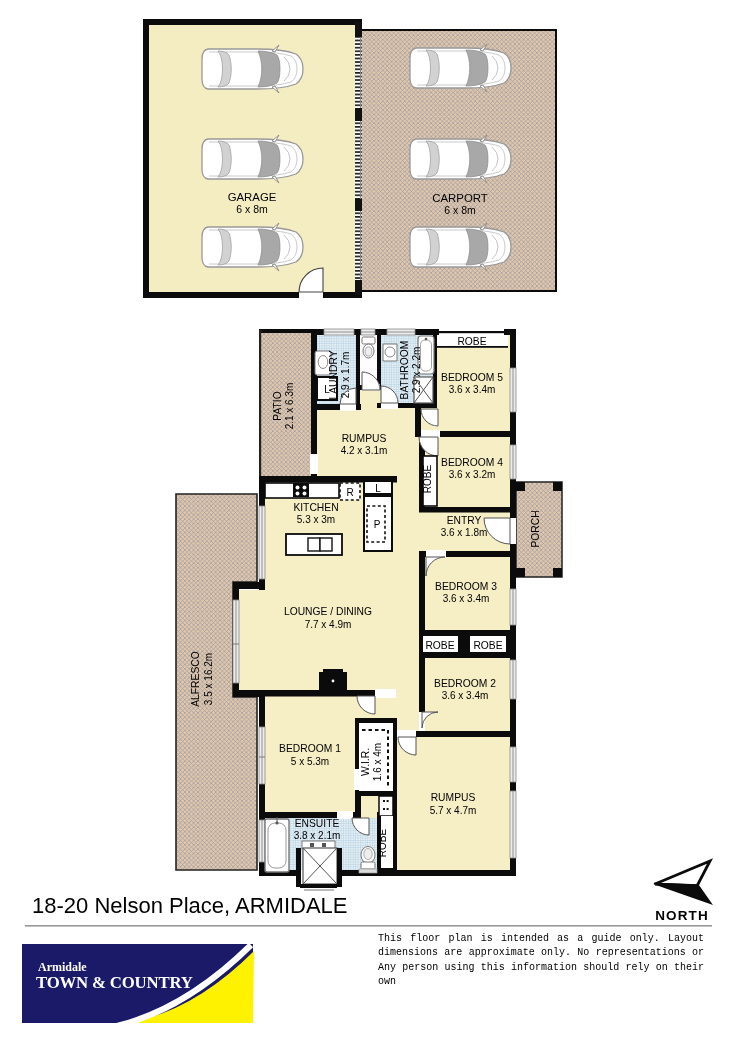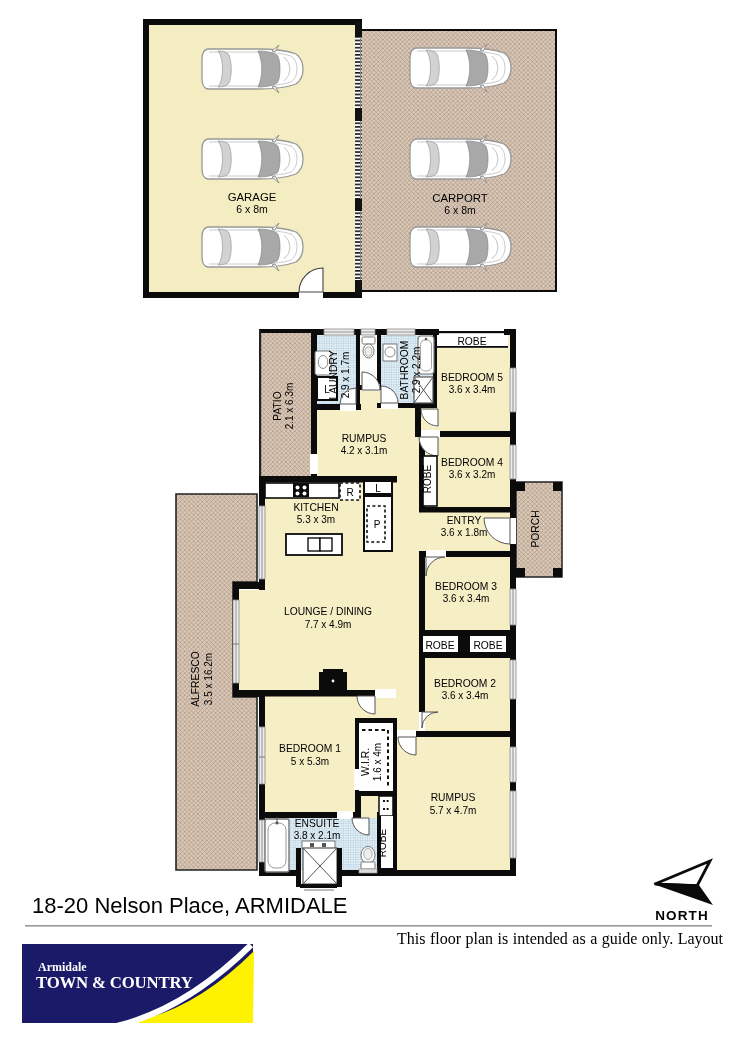--- a/index.html
+++ b/index.html
@@ -1,17 +1,17 @@
 <!DOCTYPE html>
 <html><head>
 <meta charset="utf-8">
 <style>
 html,body{margin:0;padding:0;background:#fff;}
 #page{position:relative;width:736px;height:1041px;background:#15803d;overflow:hidden;font-family:"Liberation Sans",sans-serif;}
-.disc{position:absolute;left:397px;top:932px;width:326px;font-family:Liberation Serif, serif;font-size:16px;line-height:14.45px;color:#000;}
+.disc{position:absolute;left:378px;top:932px;width:326px;font-family:Liberation Mono, monospace;font-size:10px;line-height:14.45px;color:#000;}
 .disc .j{text-align:justify;text-align-last:justify;}
 svg text{font-family:"Liberation Sans",sans-serif;}
 </style>
 </head>
 <body>
 <div id="page">
 <svg width="736" height="1041" viewBox="0 0 736 1041" xmlns="http://www.w3.org/2000/svg">
 <defs>
 <pattern id="hatch" width="4.4" height="4.4" patternUnits="userSpaceOnUse">
 <rect width="4.4" height="4.4" fill="#E3C7AB"></rect>
@@ -509,14 +509,16 @@
 <path d="M127,1023 Q193,1012 254,951 L253,1023 Z" fill="#FFF200"></path>
 <path d="M117,1026 Q186,1009 251,945" fill="none" stroke="#fff" stroke-width="6"></path>
 <text x="38" y="971" font-size="12" font-weight="bold" style="fill:#fff;font-family:'Liberation Serif',serif">Armidale</text>
 <text x="36" y="988" font-size="16.8" font-weight="bold" style="fill:#fff;font-family:'Liberation Serif',serif" letter-spacing="-0.2">TOWN &amp; COUNTRY</text>
 </g>
 
 </svg>
 
 <div class="disc">
 <div class="j">This floor plan is intended as a guide only. Layout</div>
+<div class="j">dimensions are approximate only. No representations or</div>
+<div class="j">Any person using this information should rely on their own</div>
 </div>
 </div>
 
 </body></html>

